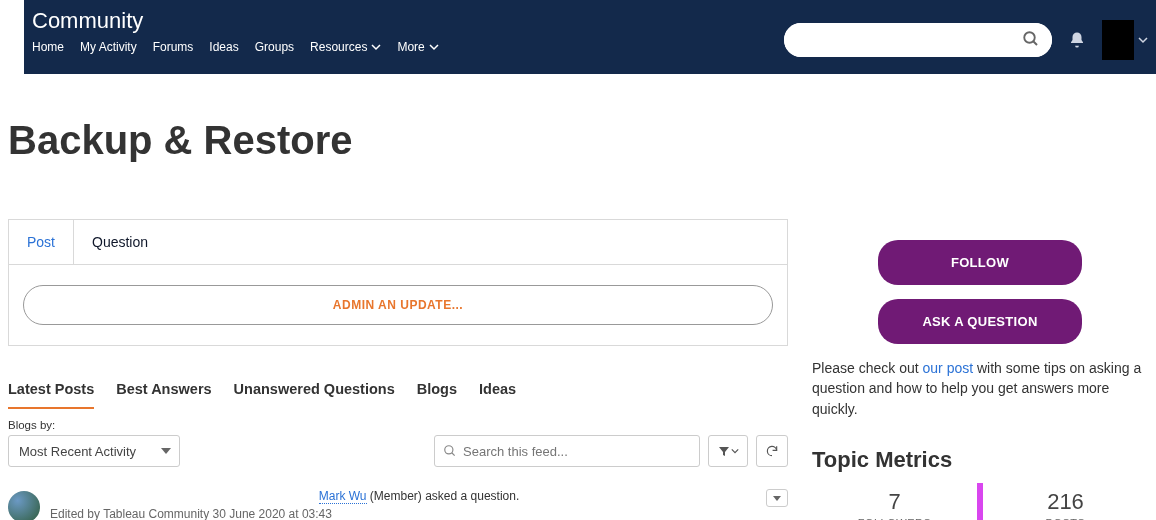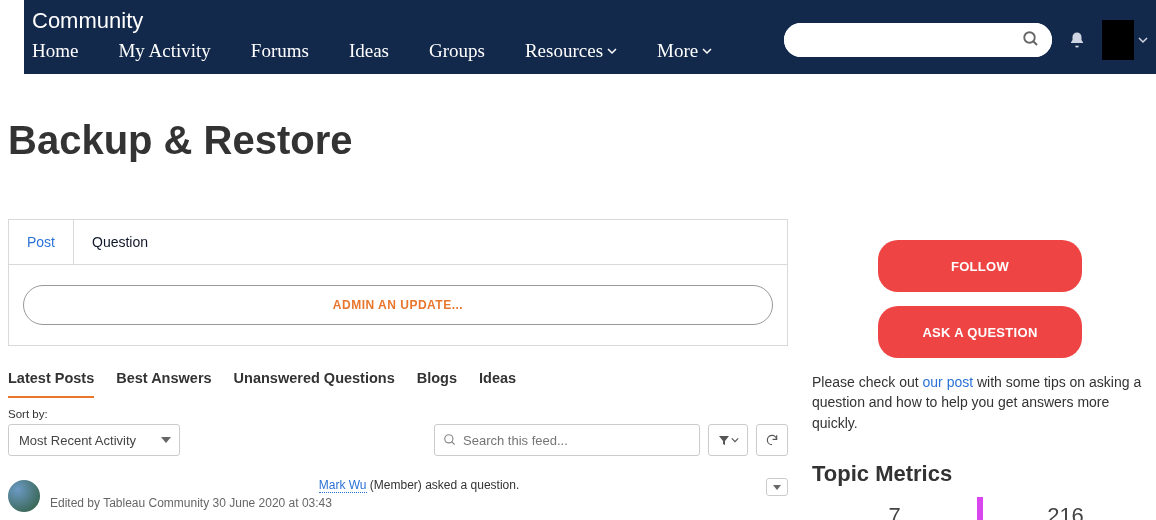--- a/index.html
+++ b/index.html
@@ -1,20 +1,20 @@
 <!DOCTYPE html>
 <html><head>
 <meta charset="utf-8">
 <style>
 * { box-sizing: border-box; margin: 0; padding: 0; }
 body { font-family: -apple-system, BlinkMacSystemFont, "Segoe UI", Arial, sans-serif; background: #fff; width: 1156px; }
 .topbar { background: #13294b; color: #fff; height: 74px; display: flex; align-items: flex-start; padding: 8px 8px 0 8px; position: relative; margin-left: 24px; }
 .topbar-left { display: flex; flex-direction: column; }
 .brand { font-size: 22px; font-weight: 400; color: #fff; padding-bottom: 4px; }
-.nav { display: flex; gap: 40px; align-items: center; font-size: 19px; padding-top: 2px; font-family: Liberation Serif, serif; }
+.nav { display: flex; gap: 16px; align-items: center; font-size: 12px; padding-top: 2px; }
 .nav-item { color: #fff; cursor: pointer; display: flex; align-items: center; gap: 4px; }
 .chev { width: 10px; height: 10px; }
 .topbar-right { position: absolute; right: 8px; top: 20px; display: flex; align-items: center; gap: 16px; }
 .search-pill { width: 268px; height: 34px; background: #fff; border-radius: 17px; position: relative; }
 .search-pill input { border: none; outline: none; width: 100%; height: 100%; border-radius: 17px; padding: 0 44px 0 16px; font-size: 13px; }
 .search-pill .mag { position: absolute; right: 12px; top: 7px; width: 18px; height: 18px; color: #666; }
 .bell { color: #cfd5e2; }
 .avatar-block { display: flex; align-items: center; gap: 4px; }
 .avatar { width: 32px; height: 40px; background: #000; }
 .content { padding: 16px 8px 0 8px; display: flex; align-items: flex-start; }
@@ -22,21 +22,21 @@
 .crumb { font-size: 12px; letter-spacing: 0.3px; font-weight: 600; }
 .crumb a { color: #1f5fc4; text-decoration: none; }
 .title { font-size: 40px; font-weight: 700; color: #333; margin-top: 28px; }
 .post-box { border: 1px solid #d9d9d9; border-radius: 0; margin-top: 56px; }
 .compose-tabs { display: flex; }
 .compose-tab { padding: 14px 18px; font-size: 14px; color: #0f172a; cursor: pointer; border-right: 1px solid #d9d9d9; }
 .compose-tab.active { color: #2b72d6; }
 .compose-tab:last-child { border-right: none; }
 .share-row { padding: 20px 14px; border-top: 1px solid #d9d9d9; }
 .share-pill { border: 1px solid #999; border-radius: 22px; width: 100%; text-align: center; padding: 12px 0; font-size: 12px; font-weight: 700; letter-spacing: 0.5px; color: #e8762d; cursor: pointer; }
-.feed-tabs { display: flex; gap: 22px; margin-top: 24px; font-size: 14.5px; font-weight: 600; color: #333; }
+.feed-tabs { display: flex; gap: 22px; margin-top: 35px; font-size: 14.5px; font-weight: 600; color: #333; }
 .feed-tab { padding-bottom: 10px; cursor: pointer; }
 .feed-tab.active { border-bottom: 2px solid #e8762d; }
 .sort-row { margin-top: 10px; display: flex; align-items: center; }
 .sort-label { font-size: 11.5px; color: #333; }
 .controls-row { display: flex; align-items: center; gap: 8px; margin-top: 4px; }
 .sort-select { width: 172px; height: 32px; border: 1px solid #ccc; border-radius: 3px; font-size: 13px; padding: 0 26px 0 10px; position: relative; display: flex; align-items: center; cursor: pointer; color: #444; }
 .sort-select .tri { position: absolute; right: 8px; top: 12px; width: 0; height: 0; border-left: 5px solid transparent; border-right: 5px solid transparent; border-top: 6px solid #666; }
 .spacer { flex: 1; }
 .feed-search { width: 266px; height: 32px; border: 1px solid #ccc; border-radius: 3px; display: flex; align-items: center; padding: 0 8px; gap: 6px; }
 .feed-search input { border: none; outline: none; flex: 1; font-size: 13px; color: #555; }
@@ -44,21 +44,21 @@
 .filter-btn { width: 40px; justify-content: center; gap: 1px; }
 .post { display: flex; gap: 10px; margin-top: 22px; position: relative; }
 .post-avatar { width: 32px; height: 32px; border-radius: 50%; background: radial-gradient(circle at 30% 30%, #6b99c4, #2d5a38); flex-shrink: 0; margin-top: 2px; }
 .post-body { flex: 1; }
 .post-line1 { font-size: 12px; color: #333; text-align: center; }
 .post-line1 .author { color: #2b72d6; border-bottom: 1px dotted #2b72d6; cursor: pointer; }
 .post-meta { font-size: 12px; color: #666; margin-top: 4px; }
 .post-menu { position: absolute; right: 0; top: 0; width: 22px; height: 18px; border: 1px solid #ccc; border-radius: 3px; display: flex; align-items: center; justify-content: center; cursor: pointer; }
 .post-menu .tri2 { width: 0; height: 0; border-left: 4px solid transparent; border-right: 4px solid transparent; border-top: 5px solid #666; }
 .sidebar { flex: 1; padding-left: 24px; padding-top: 150px; }
-.orange-btn { background: #ef4444; color: #fff; border: none; border-radius: 20px; width: 204px; height: 52px; font-size: 13px; font-weight: 600; letter-spacing: 0.3px; cursor: pointer; display: block; margin: 0 auto 14px auto; }
+.orange-btn { background: #701a75; color: #fff; border: none; border-radius: 20px; width: 204px; height: 45px; font-size: 13px; font-weight: 600; letter-spacing: 0.3px; cursor: pointer; display: block; margin: 0 auto 14px auto; }
 .tip { font-size: 14px; color: #333; margin-top: 6px; line-height: 1.45; }
 .tip a { color: #2b72d6; text-decoration: none; }
 .metrics-h { font-size: 22px; font-weight: 700; color: #333; margin-top: 28px; }
 .metrics { display: flex; margin-top: 10px; }
 .metric { flex: 1; text-align: center; padding: 6px 0; }
 .metric + .metric { border-left: 6px solid #d946ef; }
 .metric-num { font-size: 22px; color: #444; }
 .metric-lbl { font-size: 11px; letter-spacing: 0.5px; color: #666; margin-top: 2px; }
 svg { display: block; }
 </style>
@@ -118,21 +118,21 @@
 
     <div class="feed-tabs" id="feed-tabs">
         <div class="feed-tab active">Latest Posts</div>
         <div class="feed-tab">Best Answers</div>
         <div class="feed-tab">Unanswered Questions</div>
         <div class="feed-tab">Blogs</div>
         <div class="feed-tab">Ideas</div>
       </div>
 
     <div class="sort-row">
-      <span class="sort-label">Sort by:</span>
+      <span class="sort-label">Blogs by:</span>
     </div>
     <div class="controls-row">
       <div class="sort-select">
         <span>Most Recent Activity</span>
         <span class="tri"></span>
       </div>
       <div class="spacer"></div>
       <div class="feed-search">
         <svg width="14" height="14" viewBox="0 0 24 24" fill="none" stroke="#888" stroke-width="2">
             <circle cx="10" cy="10" r="7"></circle>

